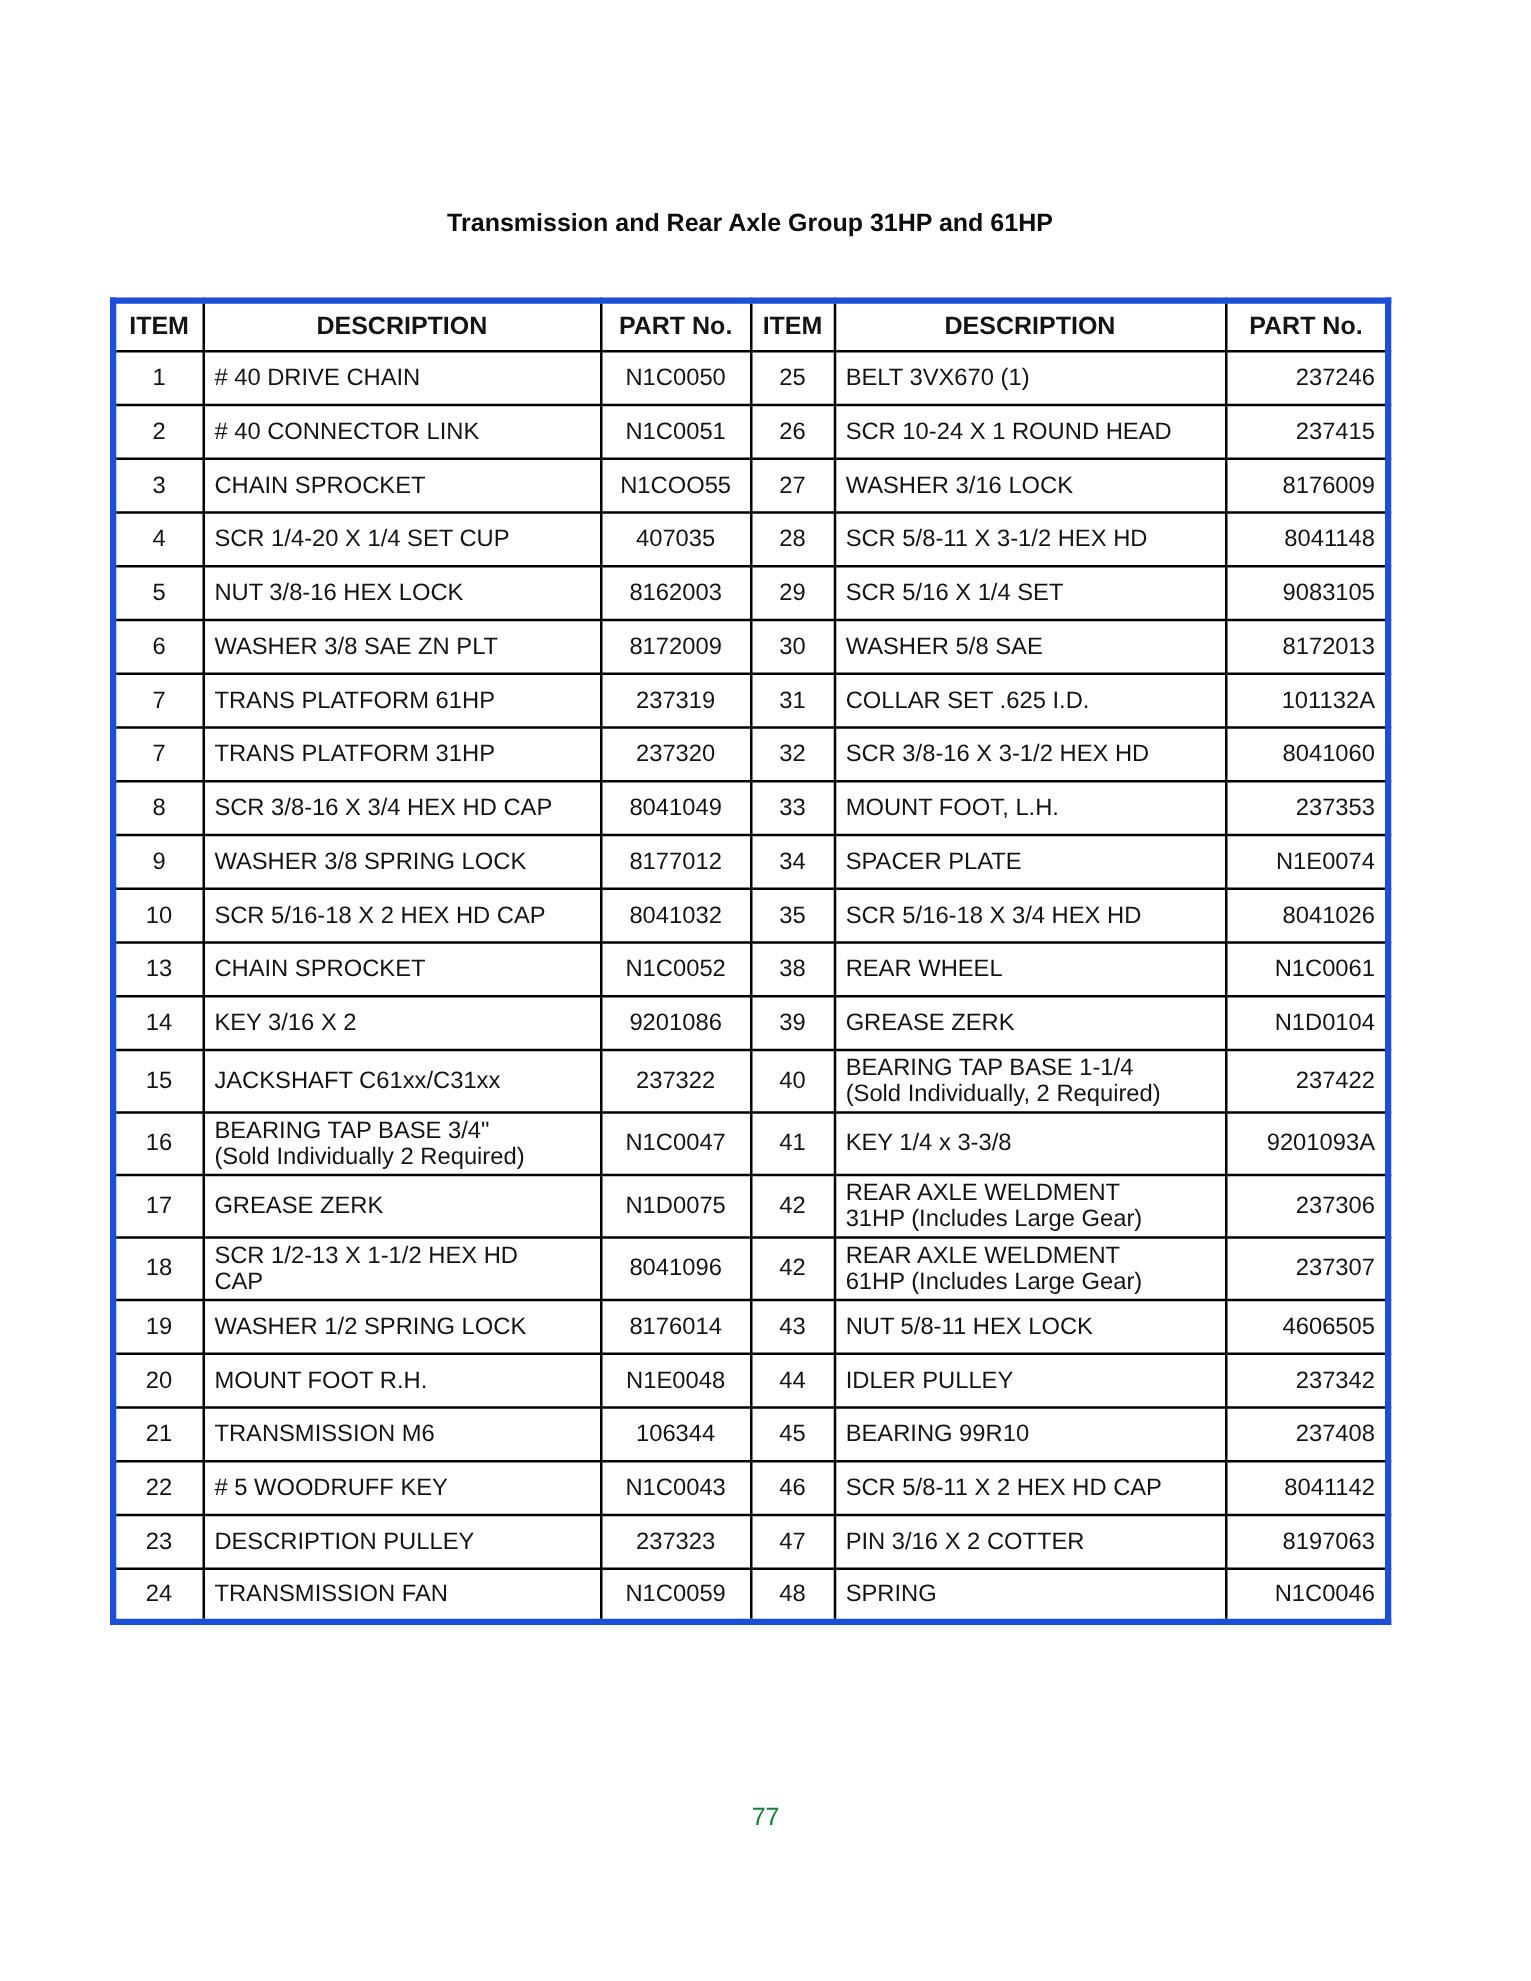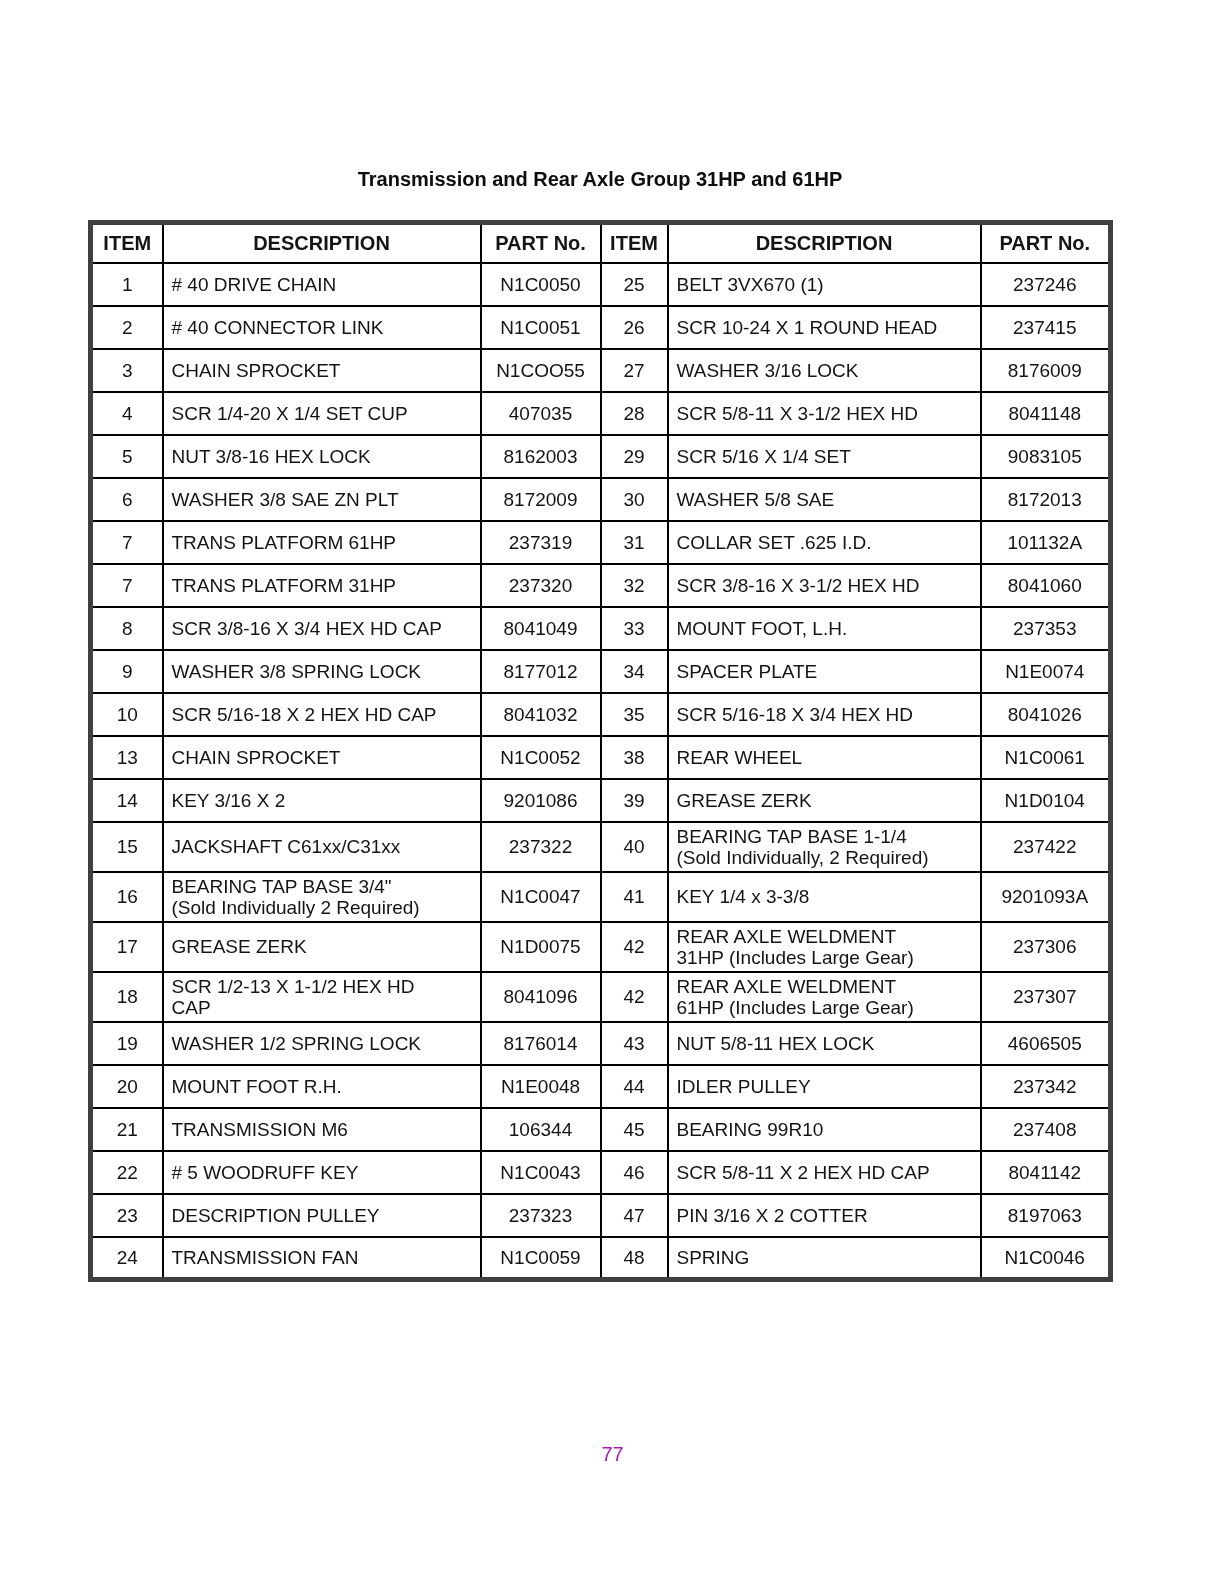--- a/index.html
+++ b/index.html
@@ -22,24 +22,24 @@
     left: 0;
     width: 1200px;
     text-align: center;
     font-size: 20px;
     font-weight: 700;
     color: #0d0d0d;
   }
   table.parts-table {
     position: absolute;
     left: 88px;
-    top: 220px;
+    top: 238px;
     width: 1020px;
     border-collapse: collapse;
-    border: 5px solid #404040;
+    border: 5px solid #1d4ed8;
     table-layout: fixed;
   }
   table.parts-table th,
   table.parts-table td {
     border: 2px solid #000000;
     font-size: 19px;
     color: #141414;
     vertical-align: middle;
     line-height: 21px;
     padding: 3px 8px;
@@ -52,29 +52,29 @@
     padding: 2px 4px;
   }
   table.parts-table td {
     height: 43px;
   }
   .col-item  { width: 72px;  text-align: center; }
   .col-desc  { width: 318px; text-align: left; white-space: pre-line; padding-left: 12px; }
   .col-part  { width: 120px; text-align: center; }
   .col-item2 { width: 67px;  text-align: center; }
   .col-desc2 { width: 313px; text-align: left; white-space: pre-line; padding-left: 12px; }
-  .col-part2 { width: 130px; text-align: center; }
+  .col-part2 { width: 130px; text-align: right; }
   .page-number {
     position: absolute;
     top: 1443px;
     left: 0;
     width: 1225px;
     text-align: center;
     font-size: 20px;
-    color: #a21caf;
+    color: #15803d;
   }
 </style>
 </head>
 <body>
 
 <div class="page-title">Transmission and Rear Axle Group 31HP and 61HP</div>
 
 <table class="parts-table">
   <thead>
     <tr>

